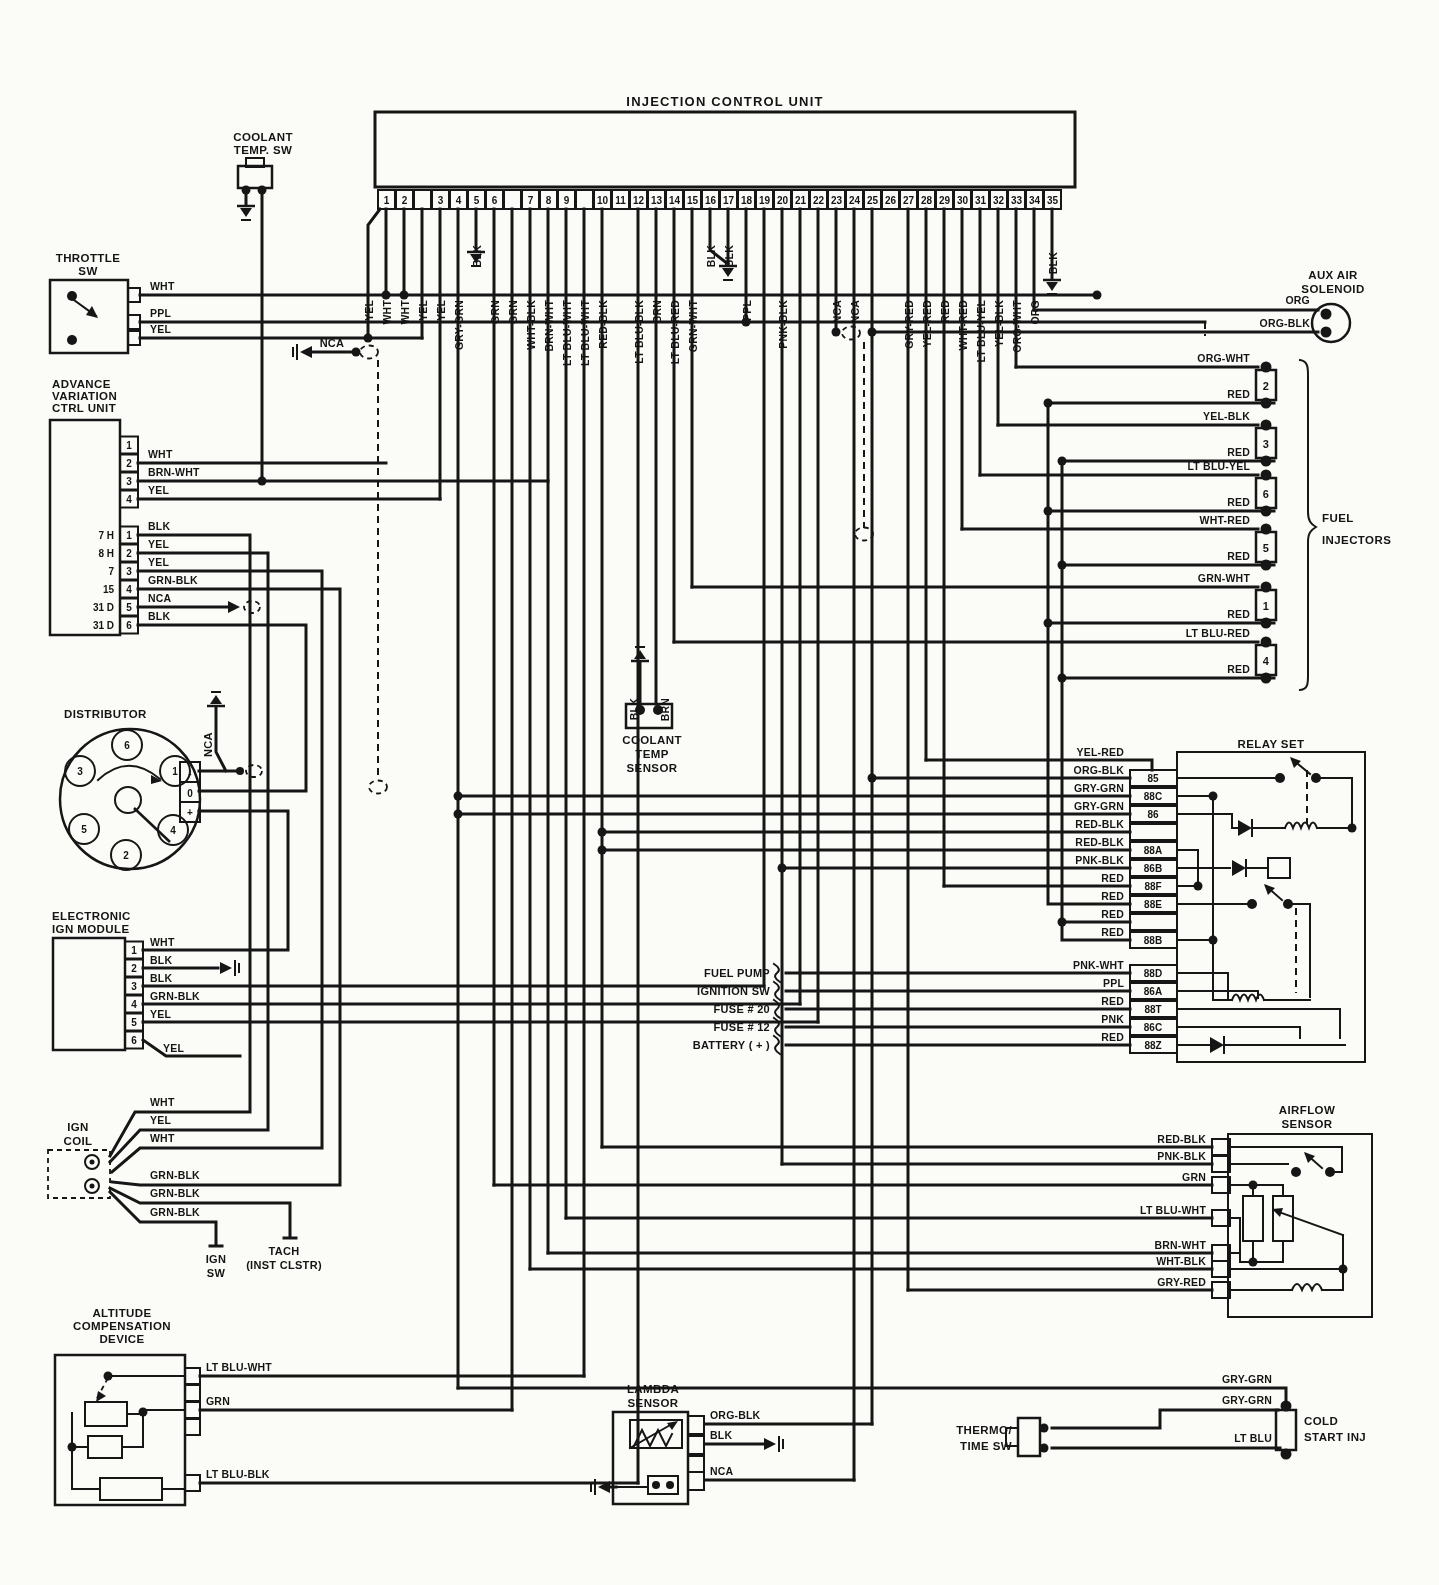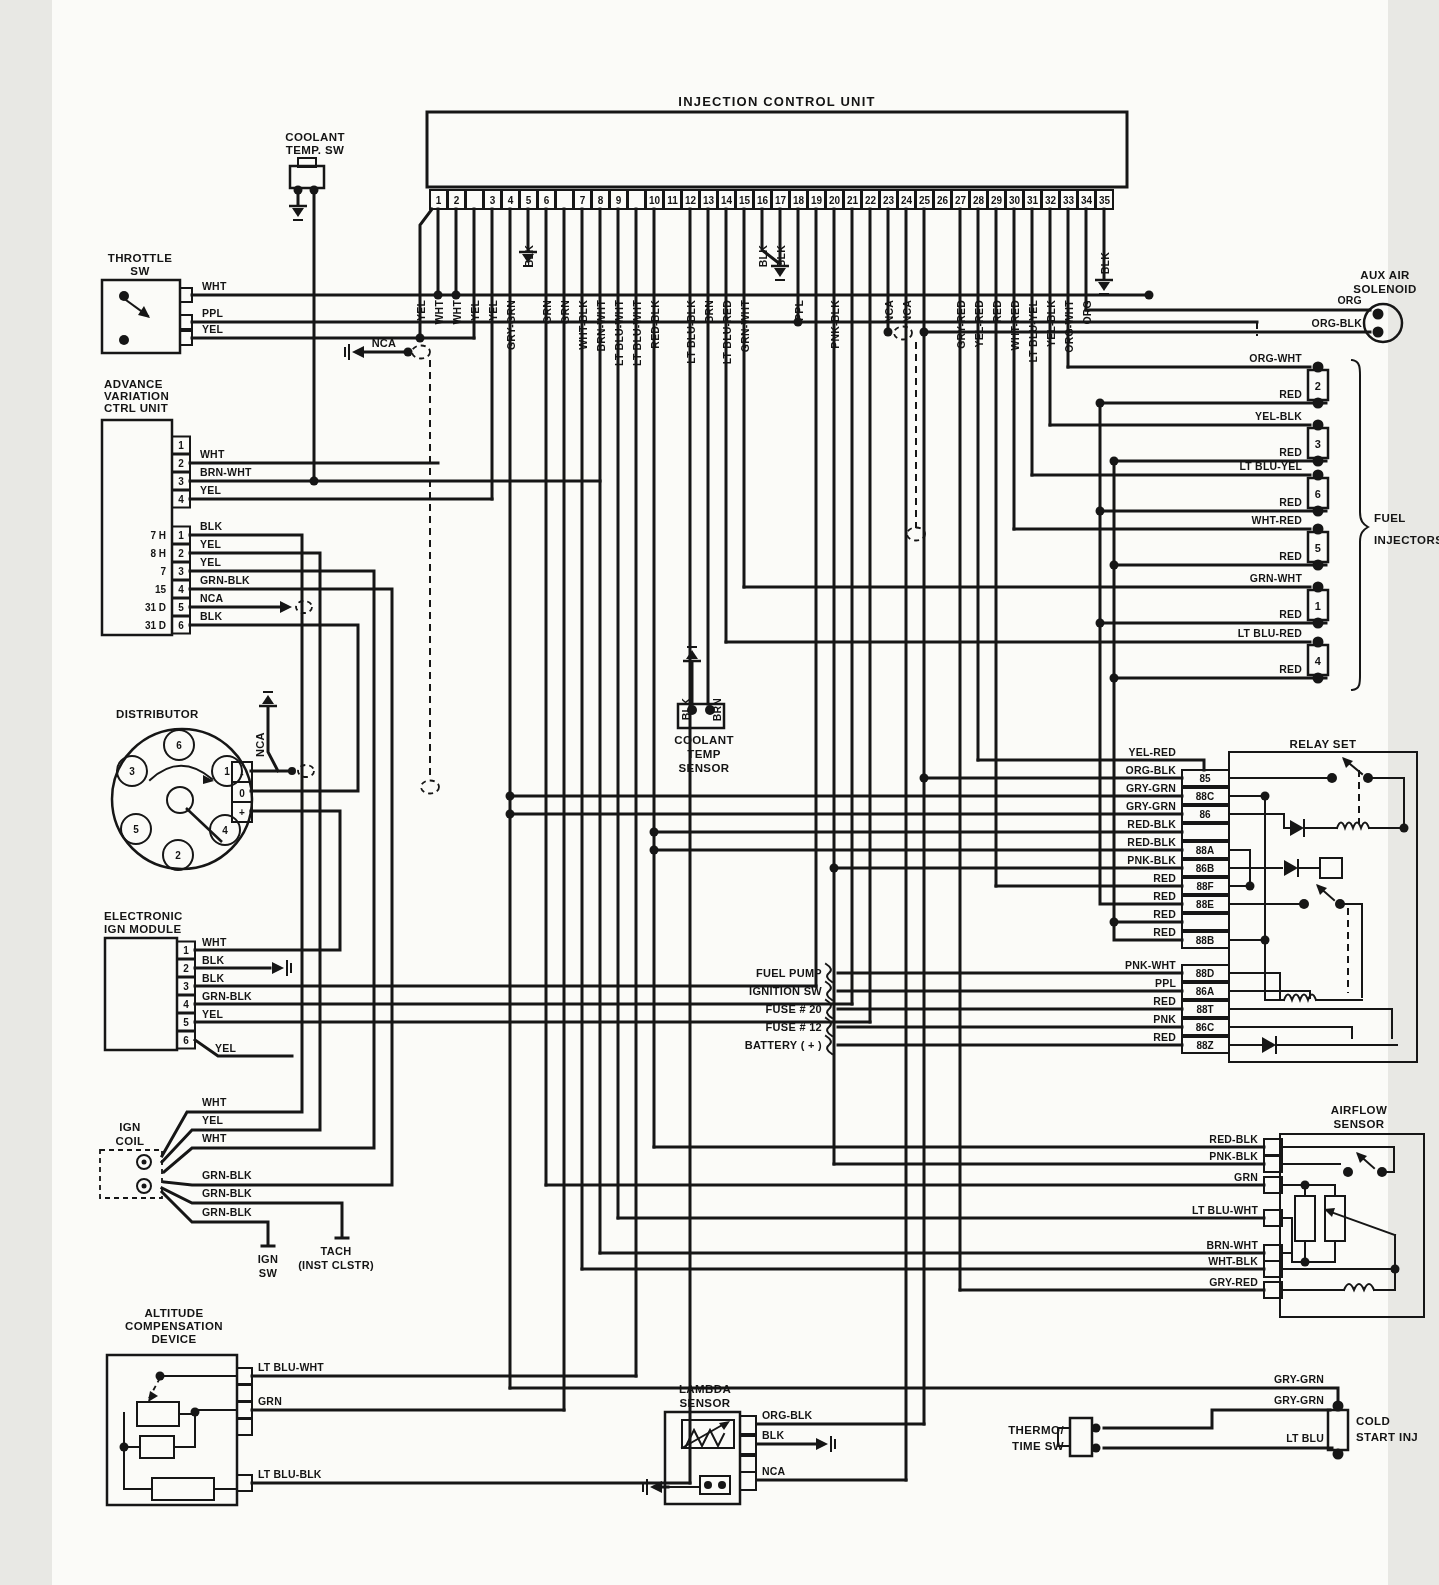--- a/index.html
+++ b/index.html
@@ -1,16 +1,16 @@
 <!DOCTYPE html>
 <html><head>
 <meta charset="utf-8">
 <style>
   html,body{margin:0;padding:0;background:#e8e8e4;}
-  #stage{position:relative;width:1336px;height:1585px;background:#fbfbf8;margin:0 auto;
+  #stage{position:relative;width:1439px;height:1585px;background:#fbfbf8;margin:0 auto;
          font-family:"Liberation Sans",sans-serif;}
   svg{position:absolute;left:0;top:0;}
   svg text{font-family:"Liberation Sans",sans-serif;font-weight:bold;fill:#141414;}
   .w{stroke:#161616;stroke-width:3;fill:none;stroke-linecap:square;}
   .w2{stroke:#161616;stroke-width:2;fill:none;stroke-linecap:square;}
   .w25{stroke:#161616;stroke-width:2.5;fill:none;}
   .dash{stroke:#161616;stroke-width:2;fill:none;stroke-dasharray:7 5;}
   .dash2{stroke:#161616;stroke-width:1.8;fill:none;stroke-dasharray:5 4;}
   .blk{fill:#161616;stroke:none;}
   .box{fill:none;stroke:#161616;stroke-width:2;}

